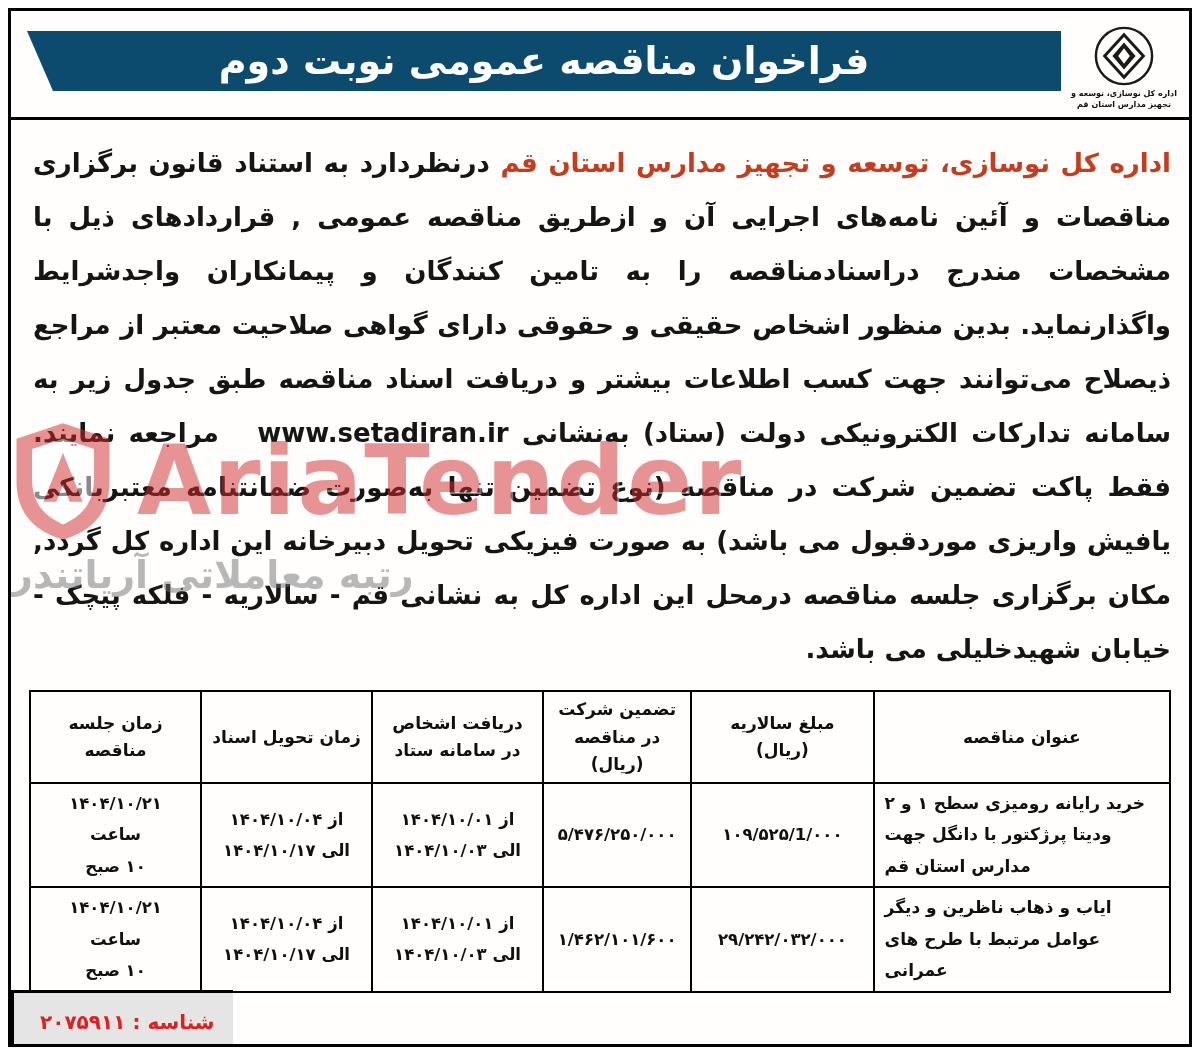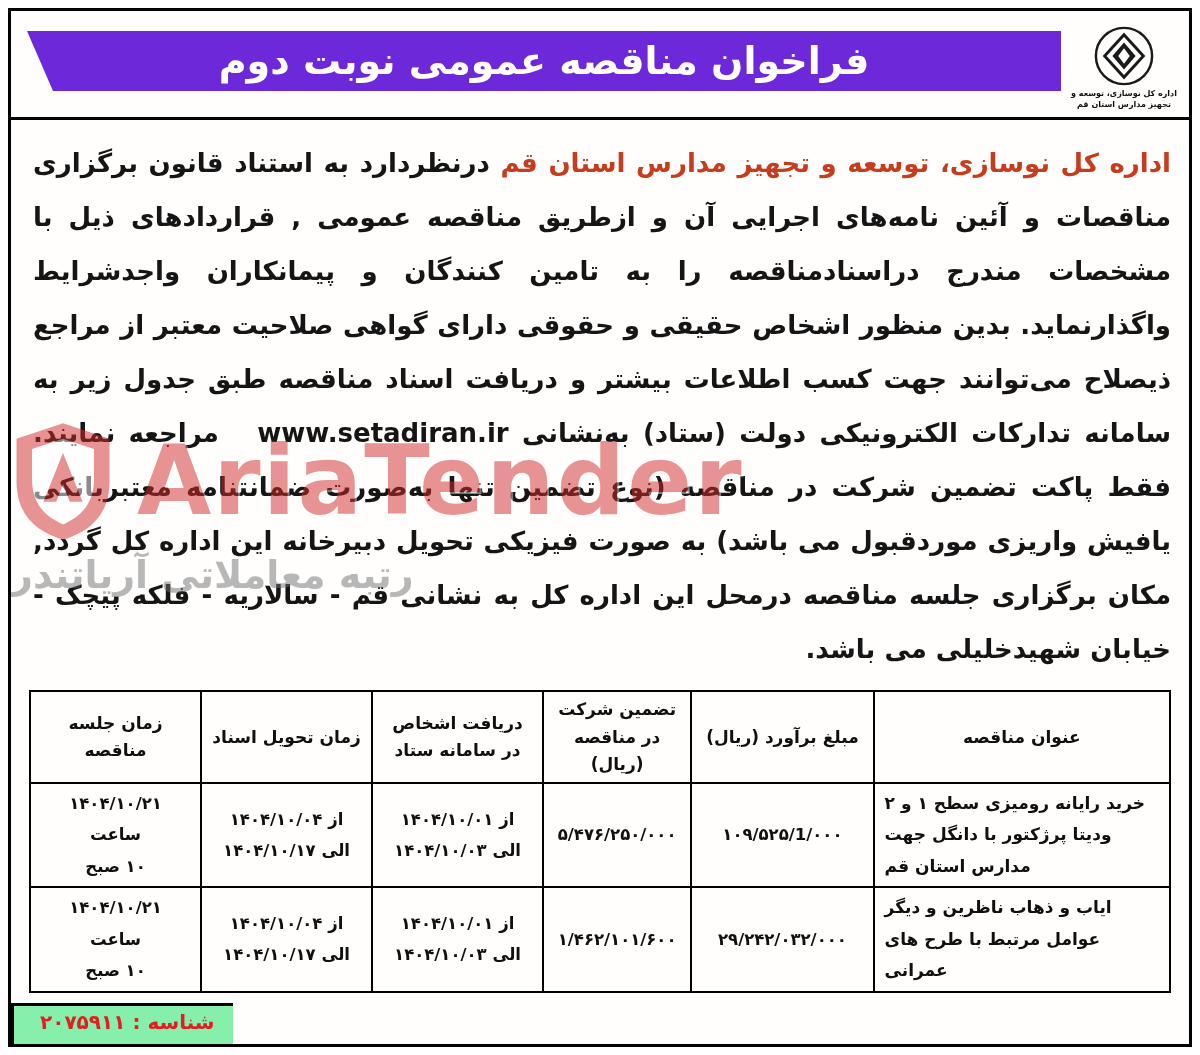--- a/index.html
+++ b/index.html
@@ -26,21 +26,21 @@
   .logo {
     width: 106px; flex: 0 0 106px;
     display: flex; flex-direction: column; align-items: center;
   }
   .logo-caption {
     font-size: 8px; font-weight: bold; text-align: center;
     line-height: 1.35; color: #111; margin-top: 2px;
   }
   .banner {
     flex: 1; height: 60px; margin-top: 6px;
-    background: #6d28d9; color: #fff;
+    background: #0c4a6e; color: #fff;
     display: flex; align-items: center; justify-content: center;
     font-size: 38px; font-weight: bold;
     clip-path: polygon(0 0, 100% 0, 100% 100%, 26px 100%);
   }
   .header-rule { border-top: 3px solid #000; }
   
   .body-text {
     padding: 16px 18px 6px 22px;
     font-size: 26px; font-weight: bold;
     line-height: 2.08;
@@ -65,24 +65,24 @@
     vertical-align: middle;
     padding: 4px 10px;
     color: #101010;
   }
   .tenders th { font-size: 17px; height: 56px; line-height: 1.6; }
   .tenders td { font-size: 16.5px; height: 78px; white-space: pre-line; line-height: 1.9; }
   .tenders td.title-cell { text-align: left; font-size: 17px; line-height: 1.85; }
   
   .id-box {
     position: absolute; left: 0; bottom: 0;
-    padding: 4px 18px 10px 26px;
+    padding: 17px 18px 10px 26px;
     border-top: 3px solid #000;
     border-left: 3px solid #000;
-    background: #86efac;
+    background: #e5e5e5;
     z-index: 2;
   }
   .id-text { color: #e02020; font-size: 20px; font-weight: bold; letter-spacing: 1px; }
   
   .watermark {
     position: absolute; top: 408px; left: 0; width: 100%;
     display: flex; flex-direction: column; align-items: flex-end; gap: 10px;
     pointer-events: none; z-index: 3;
     opacity: 0.5;
   }
@@ -128,21 +128,21 @@
       <col style="width:26%">
       <col style="width:16%">
       <col style="width:13%">
       <col style="width:15%">
       <col style="width:15%">
       <col style="width:15%">
     </colgroup>
     <thead>
       <tr>
         <th>عنوان مناقصه</th>
-        <th>مبلغ برآورد (ریال)</th>
+        <th>مبلغ سالاریه (ریال)</th>
         <th>تضمین شرکت در مناقصه (ریال)</th>
         <th>دریافت اشخاص در سامانه ستاد</th>
         <th>زمان تحویل اسناد</th>
         <th>زمان جلسه مناقصه</th>
       </tr>
     </thead>
     <tbody>
       <tr>
         <td class="title-cell">خرید رایانه رومیزی سطح ۱ و ۲  ودیتا پرژکتور با دانگل جهت مدارس استان قم</td>
         <td>۱۰۹/۵۲۵/1/۰۰۰</td>

